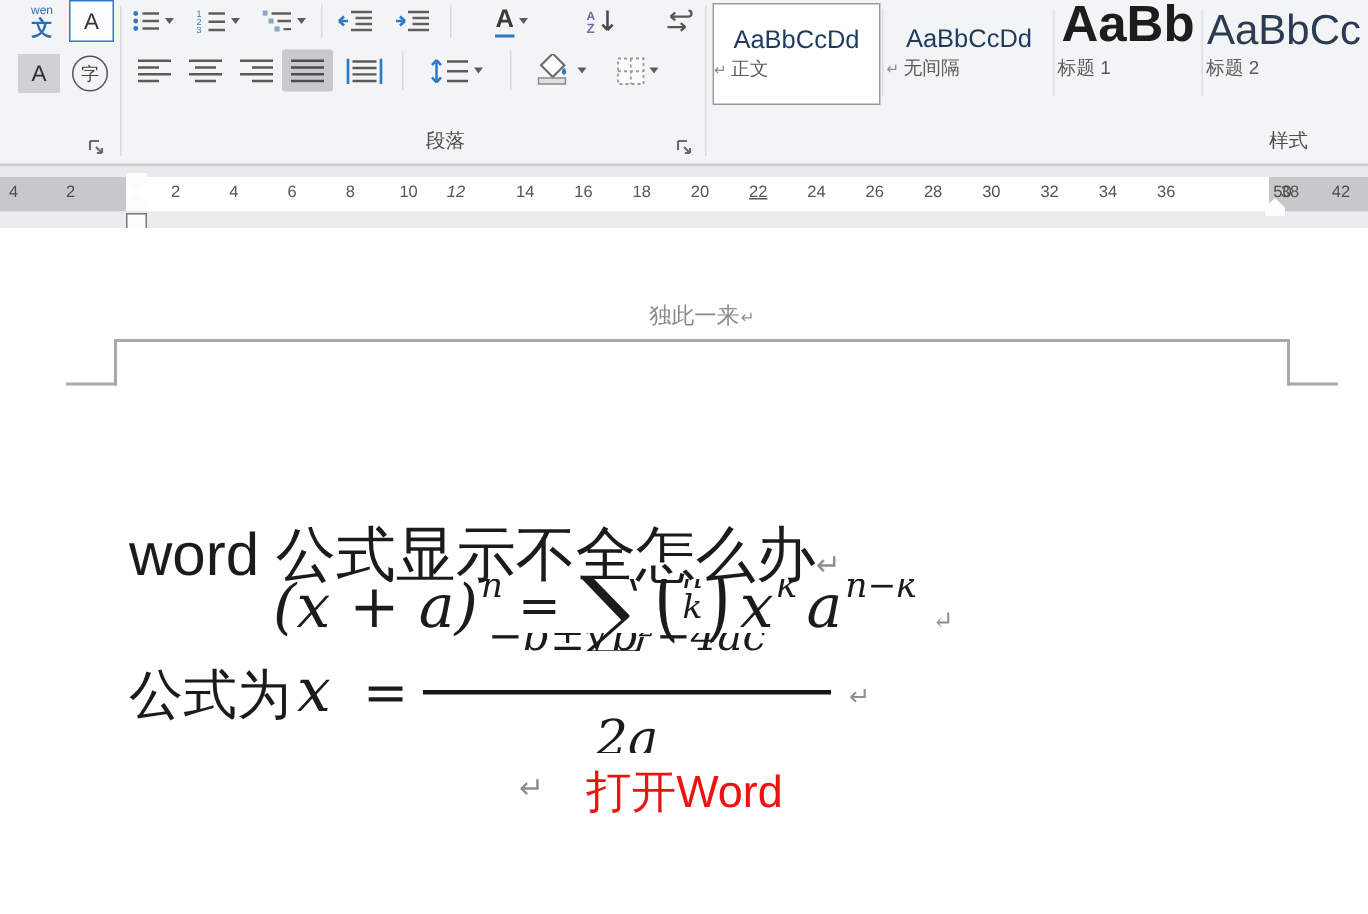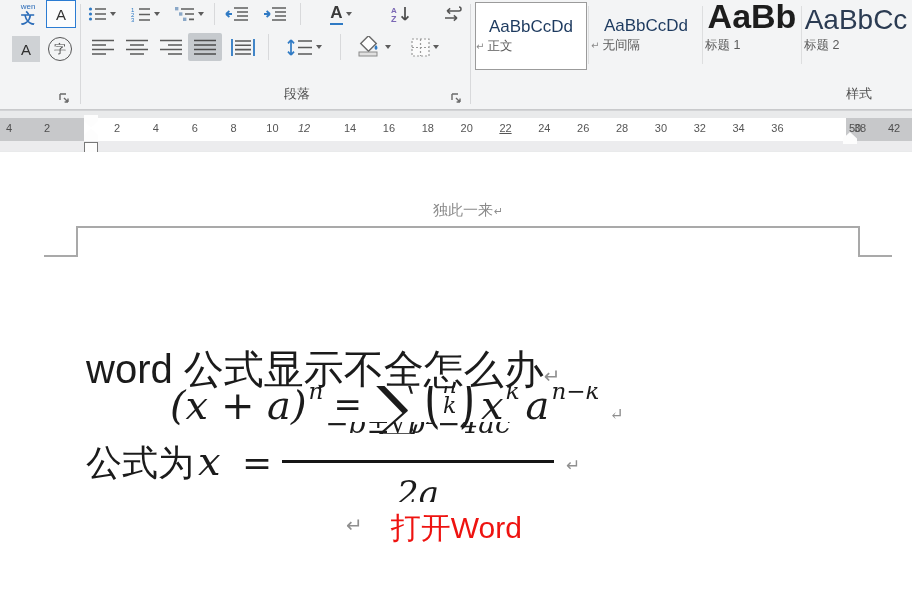--- a/index.html
+++ b/index.html
@@ -61,21 +61,21 @@
   .hb-left{position:absolute;left:44px;top:74px;width:32px;height:29px;border-right:2px solid #a9a9a9;border-bottom:2px solid #a9a9a9;}
   .hb-right{position:absolute;left:858px;top:74px;width:32px;height:29px;border-left:2px solid #a9a9a9;border-bottom:2px solid #a9a9a9;}
 
   .line1{position:absolute;left:86px;top:190px;font-size:40px;white-space:nowrap;color:#1b1b1b;text-align:right;}
   .retm{color:#8f8f8f;}
   .line1 .retm{font-size:20px;}
 
   .serifm{font-family:"DejaVu Serif","Liberation Serif",serif;}
   .it{font-style:italic;}
 
-  .f2clip{position:absolute;left:170px;top:234px;width:600px;height:48px;overflow:hidden;}
+  .f2clip{position:absolute;left:182px;top:234px;width:600px;height:48px;overflow:hidden;}
   .f2{position:absolute;left:0;bottom:2px;display:flex;align-items:flex-end;white-space:nowrap;}
   .f2 .lhs{font-size:40px;margin-bottom:4px;}
   .f2 .sup{font-size:23px;margin-bottom:28px;margin-left:2px;}
   .f2 .eq{font-size:34px;margin:0 12px 8px 10px;}
   .f2 .sum{font-size:62px;line-height:56px;margin-bottom:-2px;}
   .f2 .bparen{font-size:42px;line-height:42px;transform:scaleY(1.5);transform-origin:bottom;margin:0 2px 2px 6px;}
   .f2 .bparen2{margin:0 6px 2px 2px;}
   .f2 .bstack{display:flex;flex-direction:column;align-items:center;font-size:22px;line-height:20px;margin-bottom:16px;}
   .f2 .t{font-size:40px;margin-bottom:4px;}
   .f2 .retm{font-size:17px;margin:0 0 8px 10px;}

